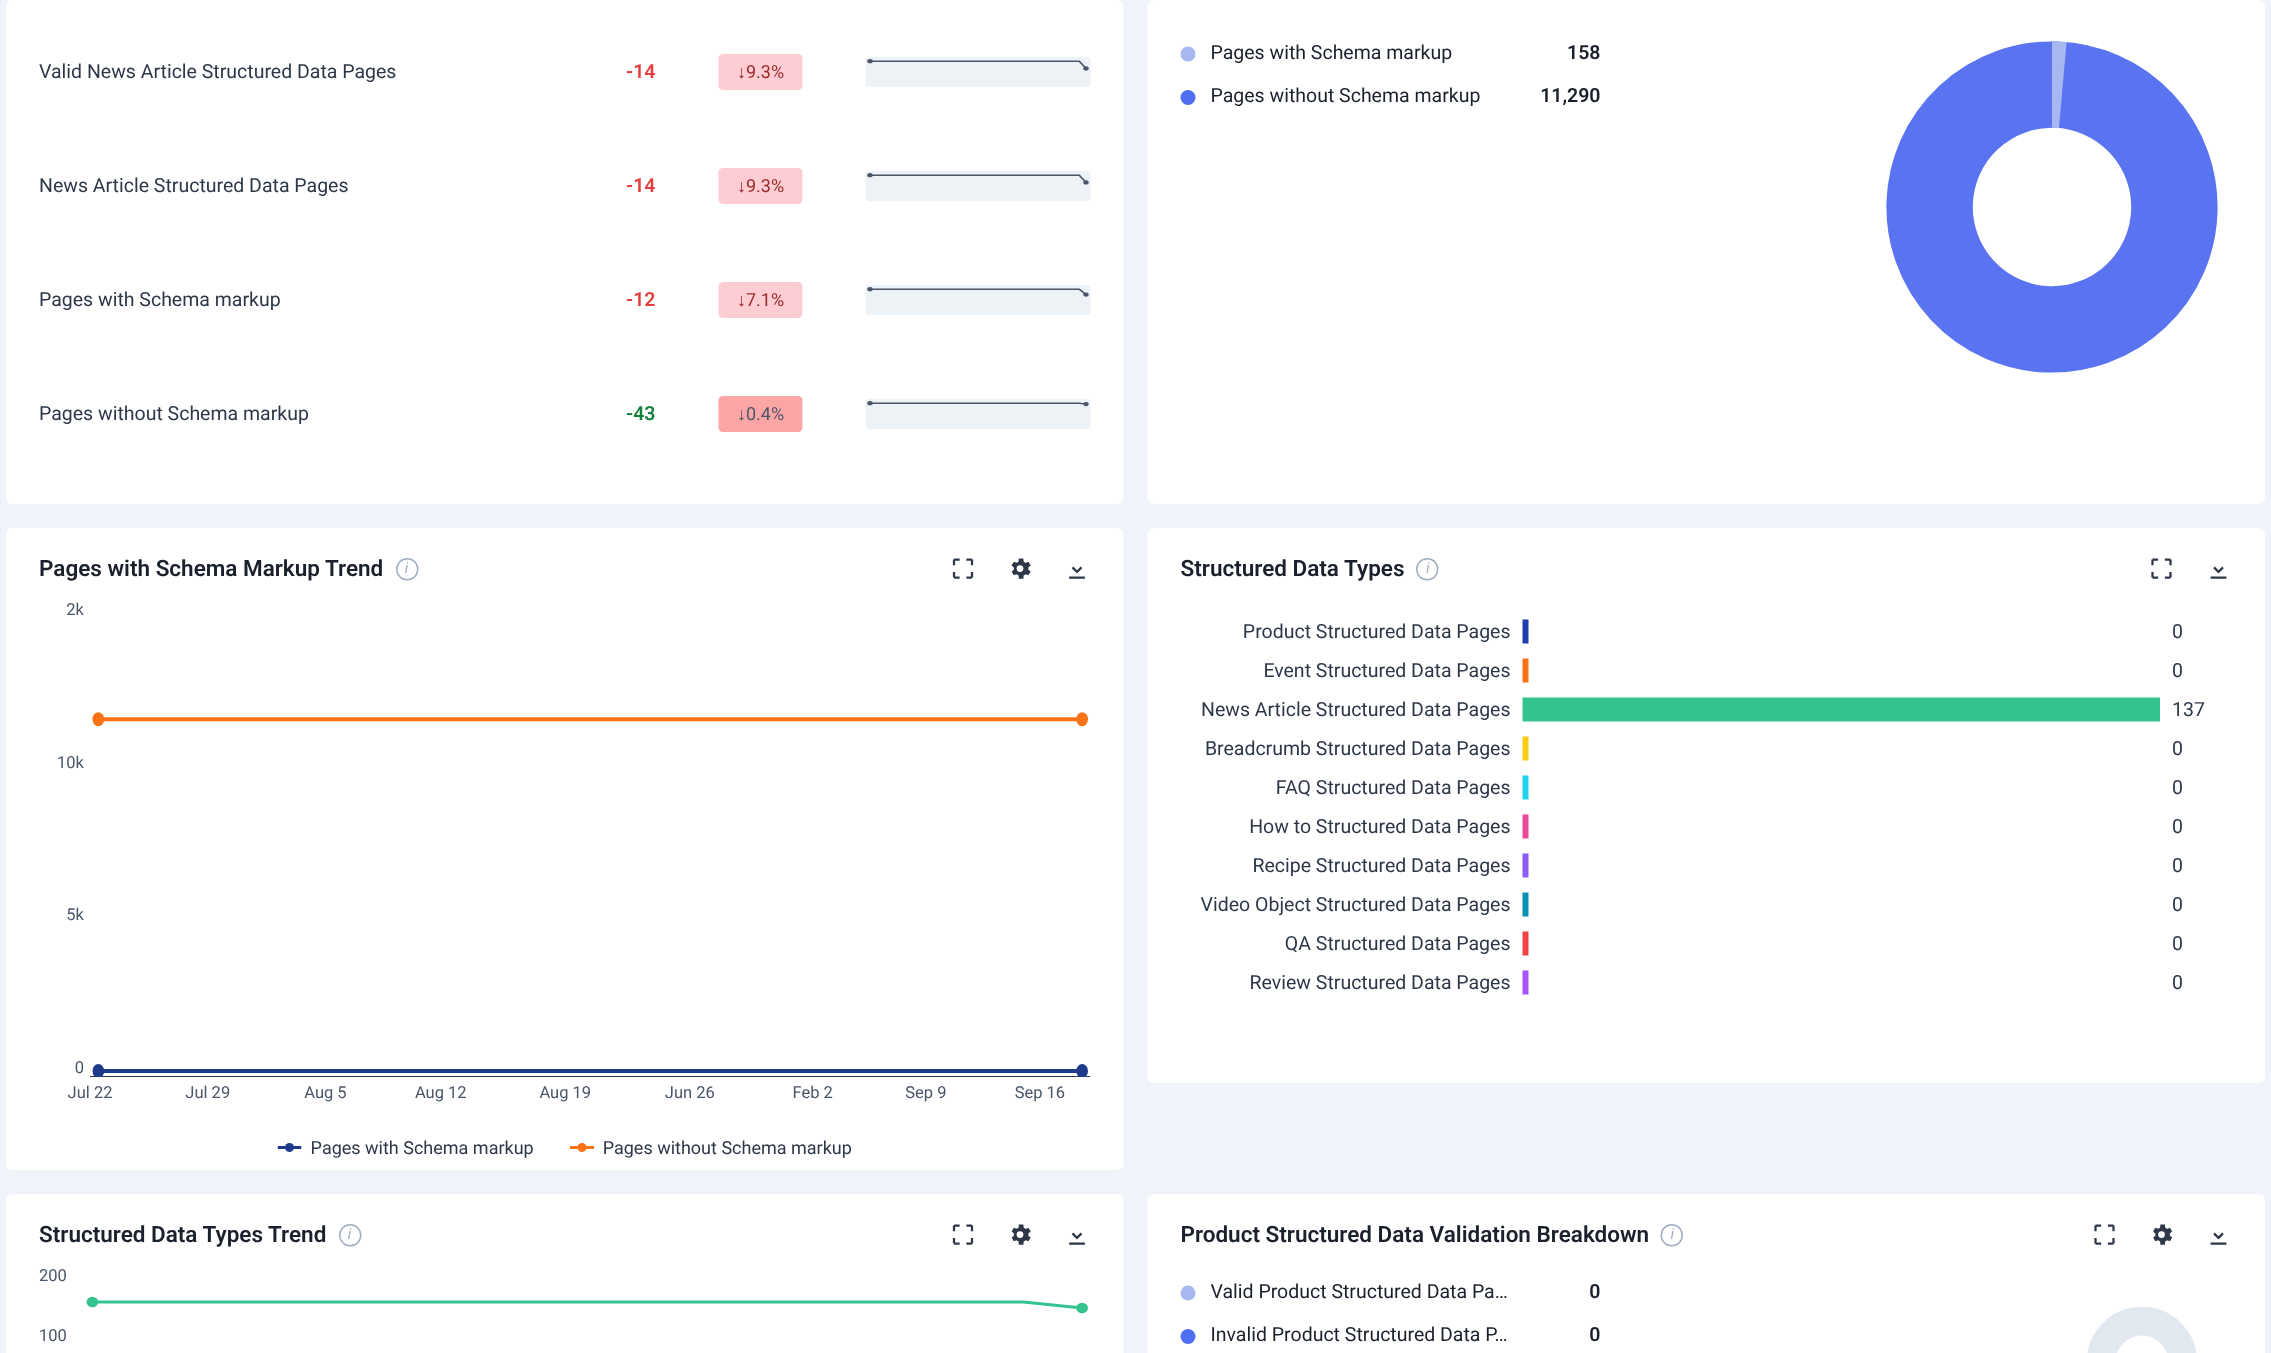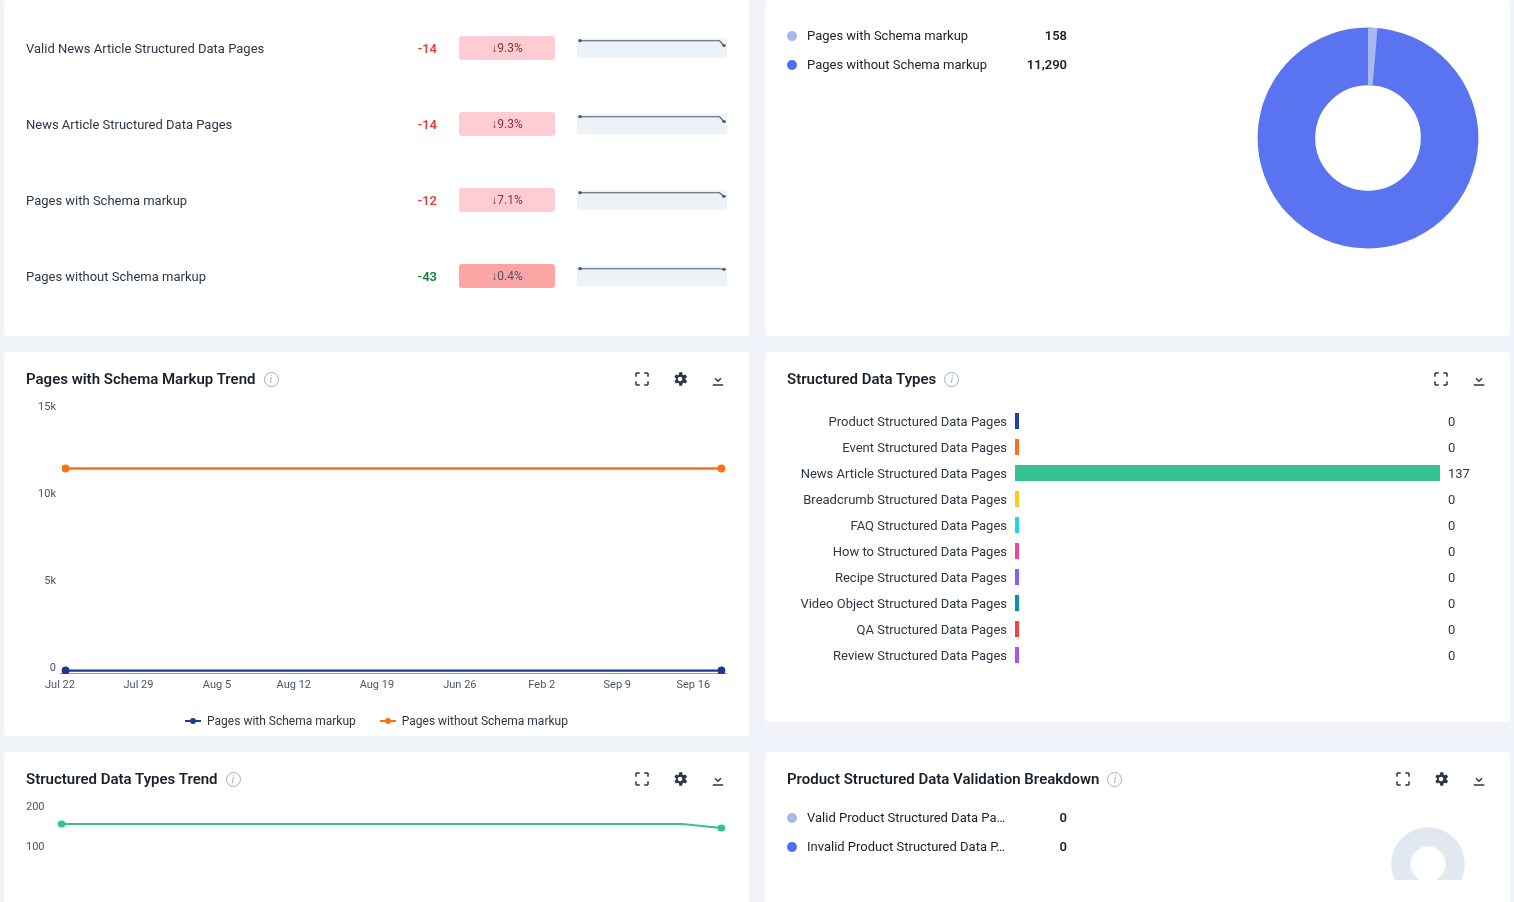--- a/index.html
+++ b/index.html
@@ -70,21 +70,21 @@
   .metric-delta {
     font-size: 13px; font-weight: 600; text-align: right;
   }
   .neg-strong { color: #e53e3e; }
   .neg-weak { color: #15803d; }
   .pill {
     font-size: 12px;
     padding: 5px 0;
     border-radius: 3px;
     text-align: center;
-    width: 96px;
+    width: 56px;
     margin: 0 auto;
   }
   .pill.red { background: #fecdd3; color: #9b2c2c; }
   .pill.gray { background: #fca5a5; color: #4a5568; }
   .arrow-down::before { content: "\2193 "; font-weight: 600; }
 
   .sparkline {
     height: 20px;
     background: #edf2f7;
     border-radius: 2px;
@@ -117,21 +117,21 @@
     display: flex; justify-content: space-between;
     font-size: 11px; color: #4a5568;
   }
   .x-ticks div { transform: translateX(-50%); }
   .chart-legend {
     position: absolute; bottom: 8px; left: 0; right: 0;
     display: flex; justify-content: center; gap: 24px;
     font-size: 12px; color: #2d3748;
   }
   .chart-legend .item { display: flex; align-items: center; gap: 6px; }
-  .linechart-card { position: relative; height: 384px; }
+  .linechart-card { position: relative; height: 428px; }
 
   
   .hbar-row {
     display: grid;
     grid-template-columns: 220px 1fr 40px;
     align-items: center;
     gap: 8px;
     height: 26px;
     font-size: 13px;
   }
@@ -252,21 +252,21 @@
         </span>
         <span class="icon-btn">
           <svg viewBox="0 0 24 24" fill="currentColor">
               <path d="M12 3v10.6l3.3-3.3 1.4 1.4L12 16.4 7.3 11.7l1.4-1.4L12 13.6V3h0zM5 19h14v2H5z"></path>
             </svg>
         </span>
       </div>
     </div>
 
     <div class="y-ticks">
-      <div>15k</div>
+      <div>2k</div>
       <div>10k</div>
       <div>5k</div>
       <div>0</div>
     </div>
     <div class="plot-area">
       <svg width="100%" height="100%" viewBox="0 0 600 240" preserveAspectRatio="none">
 
         <line x1="0" y1="240" x2="600" y2="240" stroke="#2d3748" stroke-width="1"></line>
 
         <g stroke="#2d3748" stroke-width="1">

